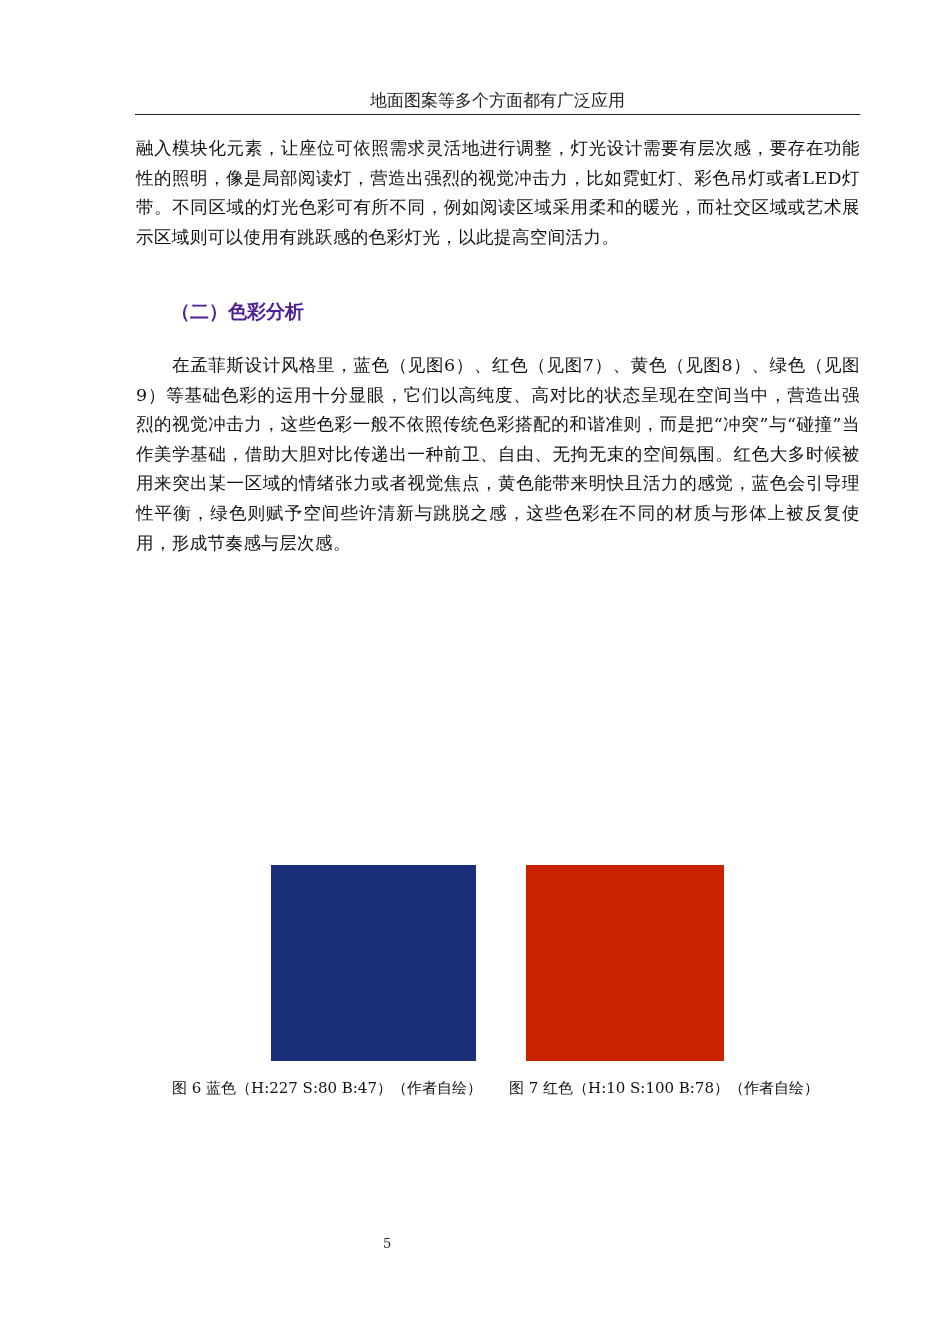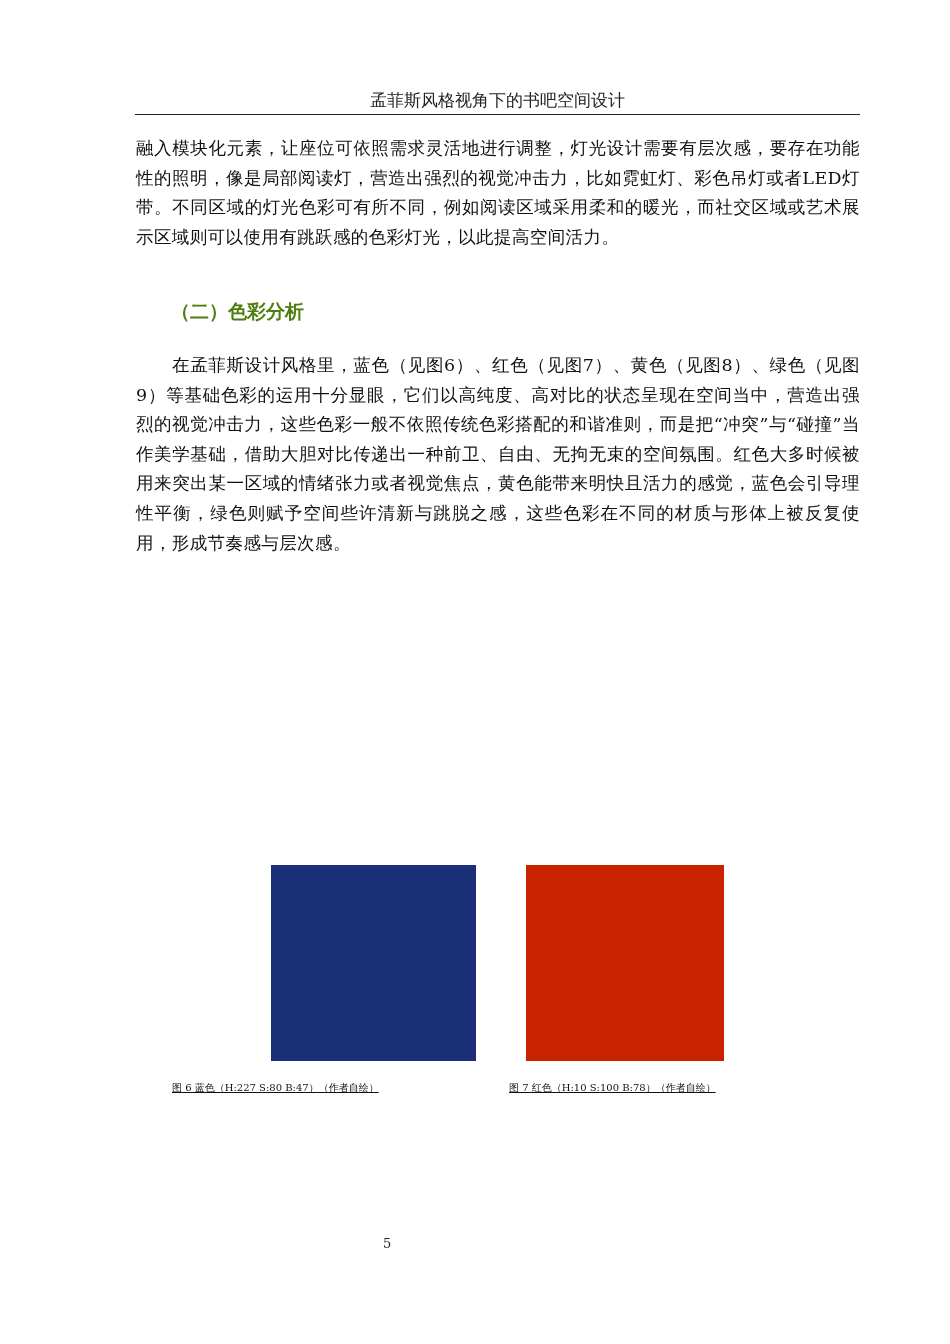--- a/index.html
+++ b/index.html
@@ -46,60 +46,59 @@
       margin-top: 9px;
     }
     .section-heading {
       position: absolute;
       left: 171px;
       top: 296px;
       font-family: "DejaVu Sans", "Liberation Sans", sans-serif;
       font-weight: bold;
       font-size: 19px;
       line-height: 30px;
-      color: #4d7c0f;
+      color: #4c1d95;
     }
     .swatch {
       position: absolute;
       top: 865px;
       height: 196px;
     }
     .swatch-blue {
       left: 271px;
       width: 205px;
     }
     .swatch-red {
       left: 526px;
       width: 198px;
     }
     .caption {
       position: absolute;
       top: 1076px;
-      font-size: 10px;
+      font-size: 15px;
       line-height: 24px;
       white-space: nowrap;
       color: #111;
-      text-decoration: underline;
     }
     .caption-6 { left: 172px; }
     .caption-7 { left: 509px; }
     .page-number {
       position: absolute;
       left: 383px;
       top: 1234px;
       font-size: 13px;
       line-height: 20px;
       color: #222;
     }
   </style>
 </head>
 <body>
 
 <div class="page-header">
-  <span>孟菲斯风格视角下的书吧空间设计</span>
+  <span>地面图案等多个方面都有广泛应用</span>
 </div>
 
 <div class="body-text" style="top:134px;">
   <p class="para">融入模块化元素，让座位可依照需求灵活地进行调整，灯光设计需要有层次感，要存在功能性的照明，像是局部阅读灯，营造出强烈的视觉冲击力，比如霓虹灯、彩色吊灯或者LED灯带。不同区域的灯光色彩可有所不同，例如阅读区域采用柔和的暖光，而社交区域或艺术展示区域则可以使用有跳跃感的色彩灯光，以此提高空间活力。</p>
 </div>
 
 <div class="section-heading">（二）色彩分析</div>
 
 <div class="body-text" style="top:342px;">
   <p class="para indent">在孟菲斯设计风格里，蓝色（见图6）、红色（见图7）、黄色（见图8）、绿色（见图9）等基础色彩的运用十分显眼，它们以高纯度、高对比的状态呈现在空间当中，营造出强烈的视觉冲击力，这些色彩一般不依照传统色彩搭配的和谐准则，而是把“冲突”与“碰撞”当作美学基础，借助大胆对比传递出一种前卫、自由、无拘无束的空间氛围。红色大多时候被用来突出某一区域的情绪张力或者视觉焦点，黄色能带来明快且活力的感觉，蓝色会引导理性平衡，绿色则赋予空间些许清新与跳脱之感，这些色彩在不同的材质与形体上被反复使用，形成节奏感与层次感。</p>

